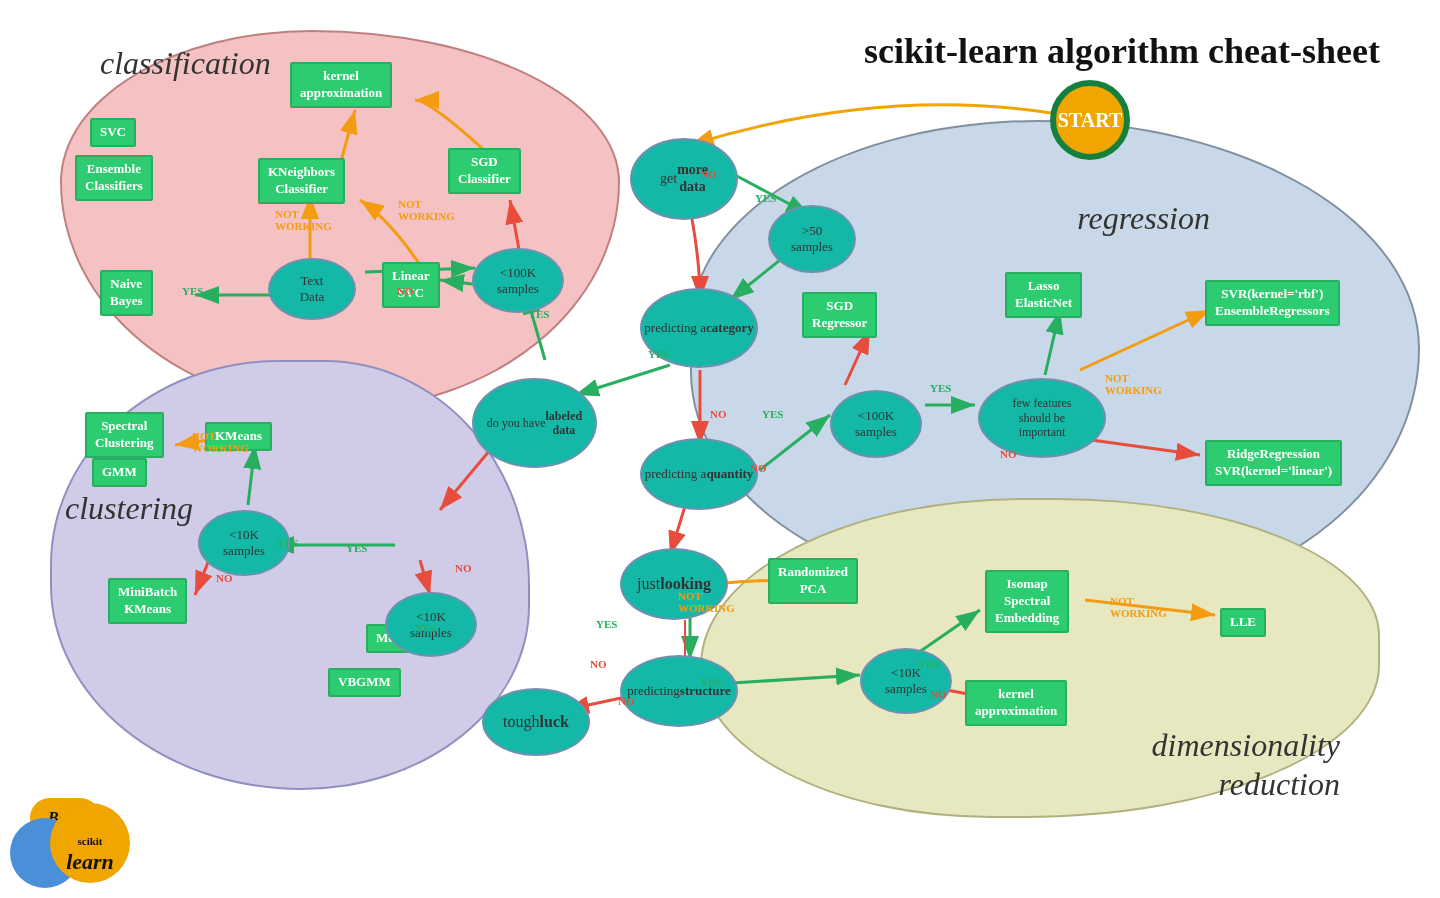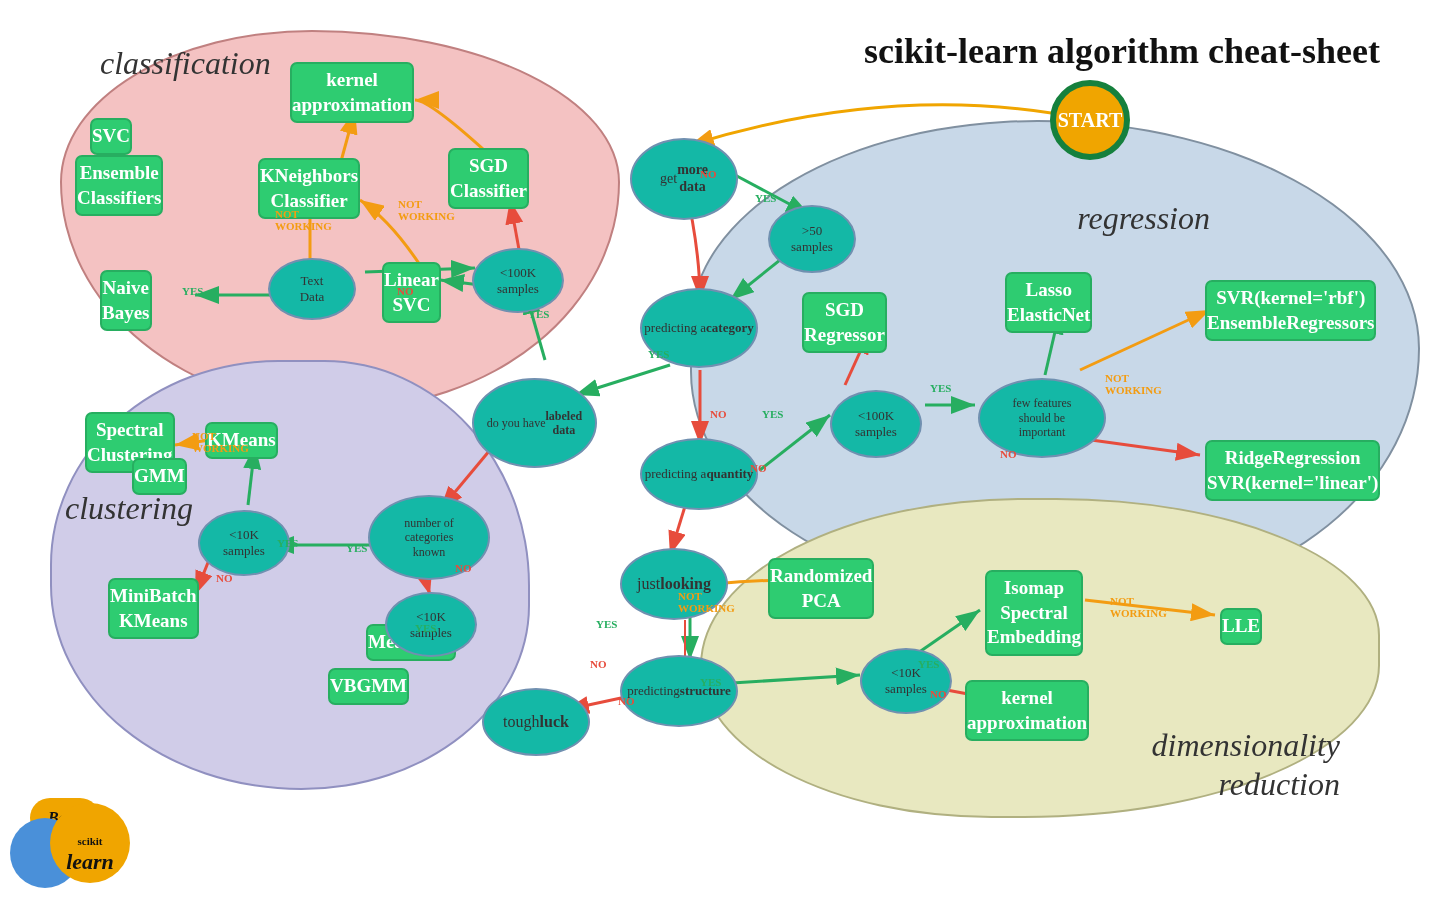--- a/index.html
+++ b/index.html
@@ -158,23 +158,23 @@
       font-size: 32px;
       font-style: italic;
       color: #333;
     }
 
     
     .algo-box {
       position: absolute;
       background: #2ecc71;
       border: 2px solid #27ae60;
-      border-radius: 7px;
-      padding: 4px 0;
-      font-size: 19px;
+      border-radius: 2px;
+      padding: 4px 8px;
+      font-size: 13px;
       font-weight: bold;
       color: #fff;
       text-align: center;
       line-height: 1.3;
       white-space: nowrap;
     }
 
     
     .decision-ellipse {
       position: absolute;
@@ -330,21 +330,21 @@
   <div class="algo-box" style="left:290px; top:62px;">kernel<br>approximation</div>
 
   <div class="algo-box" style="left:258px; top:158px;">KNeighbors<br>Classifier</div>
 
   <div class="algo-box" style="left:448px; top:148px;">SGD<br>Classifier</div>
 
   <div class="algo-box" style="left:382px; top:262px;">Linear<br>SVC</div>
 
   <div class="algo-box" style="left:85px; top:412px;">Spectral<br>Clustering</div>
 
-  <div class="algo-box" style="left:92px; top:458px;margin-left:40px;">GMM</div>
+  <div class="algo-box" style="left:92px; top:458px;">GMM</div>
 
   <div class="algo-box" style="left:205px; top:422px;">KMeans</div>
 
   <div class="algo-box" style="left:108px; top:578px;">MiniBatch<br>KMeans</div>
 
   <div class="algo-box" style="left:318px; top:624px;margin-left:48px;">MeanShift</div>
 
   <div class="algo-box" style="left:328px; top:668px;">VBGMM</div>
 
   <div class="algo-box" style="left:802px; top:292px;">SGD<br>Regressor</div>
@@ -376,21 +376,20 @@
   <div class="decision-ellipse" style="left:472px; top:378px; width:125px; height:90px; font-size:12px;">do you have<br><strong>labeled<br>data</strong></div>
 
   <div class="decision-ellipse" style="left:830px; top:390px; width:92px; height:68px;">&lt;100K<br>samples</div>
 
   <div class="decision-ellipse" style="left:978px; top:378px; width:128px; height:80px; font-size:12px;">few features<br>should be<br>important</div>
 
   <div class="decision-ellipse" style="left:640px; top:438px; width:118px; height:72px;">predicting a<br><strong>quantity</strong></div>
 
   <div class="decision-ellipse" style="left:198px; top:510px; width:92px; height:66px;">&lt;10K<br>samples</div>
 
-  <div class="decision-ellipse" style="left:368px; top:495px; width:122px; height:85px; font-size:12px;">number of<br>categories<br>known</div>
 
   <div class="decision-ellipse" style="left:620px; top:548px; width:108px; height:72px; font-size:16px;">just<br><strong>looking</strong></div>
 
   <div class="decision-ellipse" style="left:385px; top:592px; width:92px; height:65px;">&lt;10K<br>samples</div>
 
   <div class="decision-ellipse" style="left:620px; top:655px; width:118px; height:72px;">predicting<br><strong>structure</strong></div>
 
   <div class="decision-ellipse" style="left:482px; top:688px; width:108px; height:68px; font-size:16px;">tough<br><strong>luck</strong></div>
 
   <div class="decision-ellipse" style="left:860px; top:648px; width:92px; height:66px;">&lt;10K<br>samples</div>

